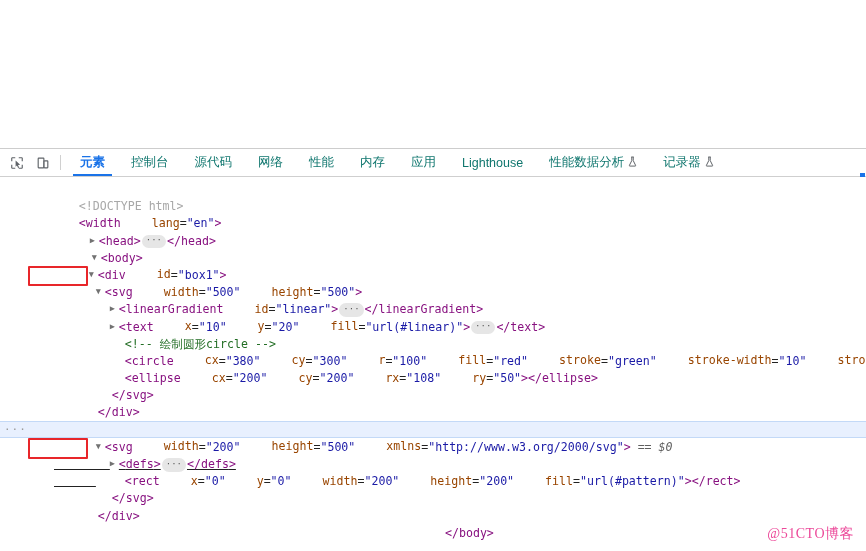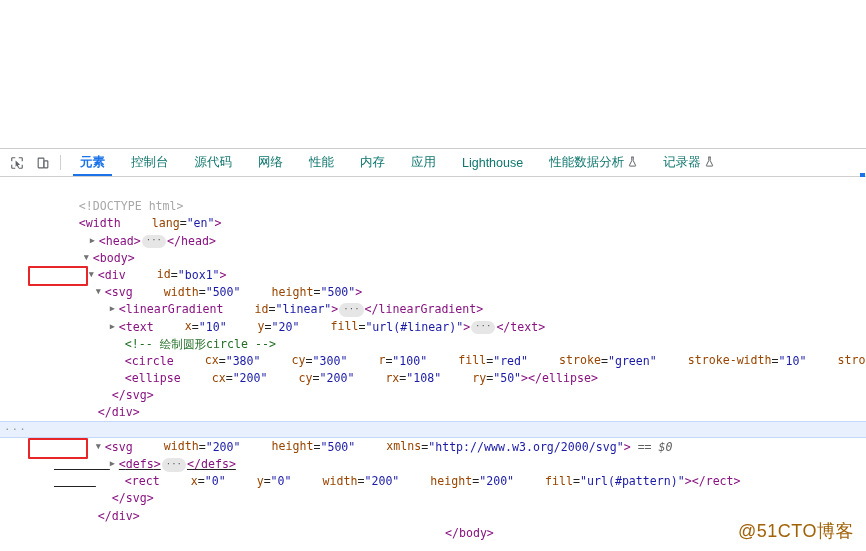--- a/index.html
+++ b/index.html
@@ -177,23 +177,23 @@
     position: absolute;
     border: 2.5px solid #e8262a;
     pointer-events: none;
     border-radius: 1px;
   }
 
   .watermark {
     position: absolute;
     right: 12px;
     bottom: 8px;
-    color: #a16207;
-    font-size: 18px;
-    font-family: Liberation Sans, sans-serif;
+    color: #ec4899;
+    font-size: 14px;
+    font-family: Liberation Serif, serif;
     letter-spacing: 0.5px;
     user-select: none;
   }
 
   .scroll-nub {
     position: absolute;
     right: 1px;
     top: 24px;
     width: 5px; height: 5px;
     background: #1a73e8;
@@ -295,21 +295,21 @@
       </div>
 
       <div class="node" style="padding-left:14px;">
         <span class="tri blank"></span><span class="punct">&lt;</span><span class="tagname">width</span><span class="txt"> </span><span class="attrn">lang</span><span class="txt">=</span><span class="attrv">"en"</span><span class="punct">&gt;</span>
       </div>
 
       <div class="node" style="padding-left:34px;">
         <span class="tri closed"></span><span class="punct">&lt;</span><span class="tagname">head</span><span class="punct">&gt;</span><span class="ellipsis-badge">···</span><span class="punct">&lt;/</span><span class="tagname">head</span><span class="punct">&gt;</span>
       </div>
 
-      <div class="node" style="padding-left:28px;">
+      <div class="node" style="padding-left:36px;">
         <span class="tri open"></span><span class="punct">&lt;</span><span class="tagname">body</span><span class="punct">&gt;</span>
       </div>
 
       <div class="node" style="padding-left:33px;">
         <span class="tri open"></span><span class="punct">&lt;</span><span class="tagname">div</span><span class="txt"> </span><span class="attrn">id</span><span class="txt">=</span><span class="attrv">"box1"</span><span class="punct">&gt;</span>
       </div>
 
       <div class="node" style="padding-left:40px;">
         <span class="tri open"></span><span class="punct">&lt;</span><span class="tagname">svg</span><span class="txt"> </span><span class="attrn">width</span><span class="txt">=</span><span class="attrv">"500"</span><span class="txt"> </span><span class="attrn">height</span><span class="txt">=</span><span class="attrv">"500"</span><span class="punct">&gt;</span>
       </div>

